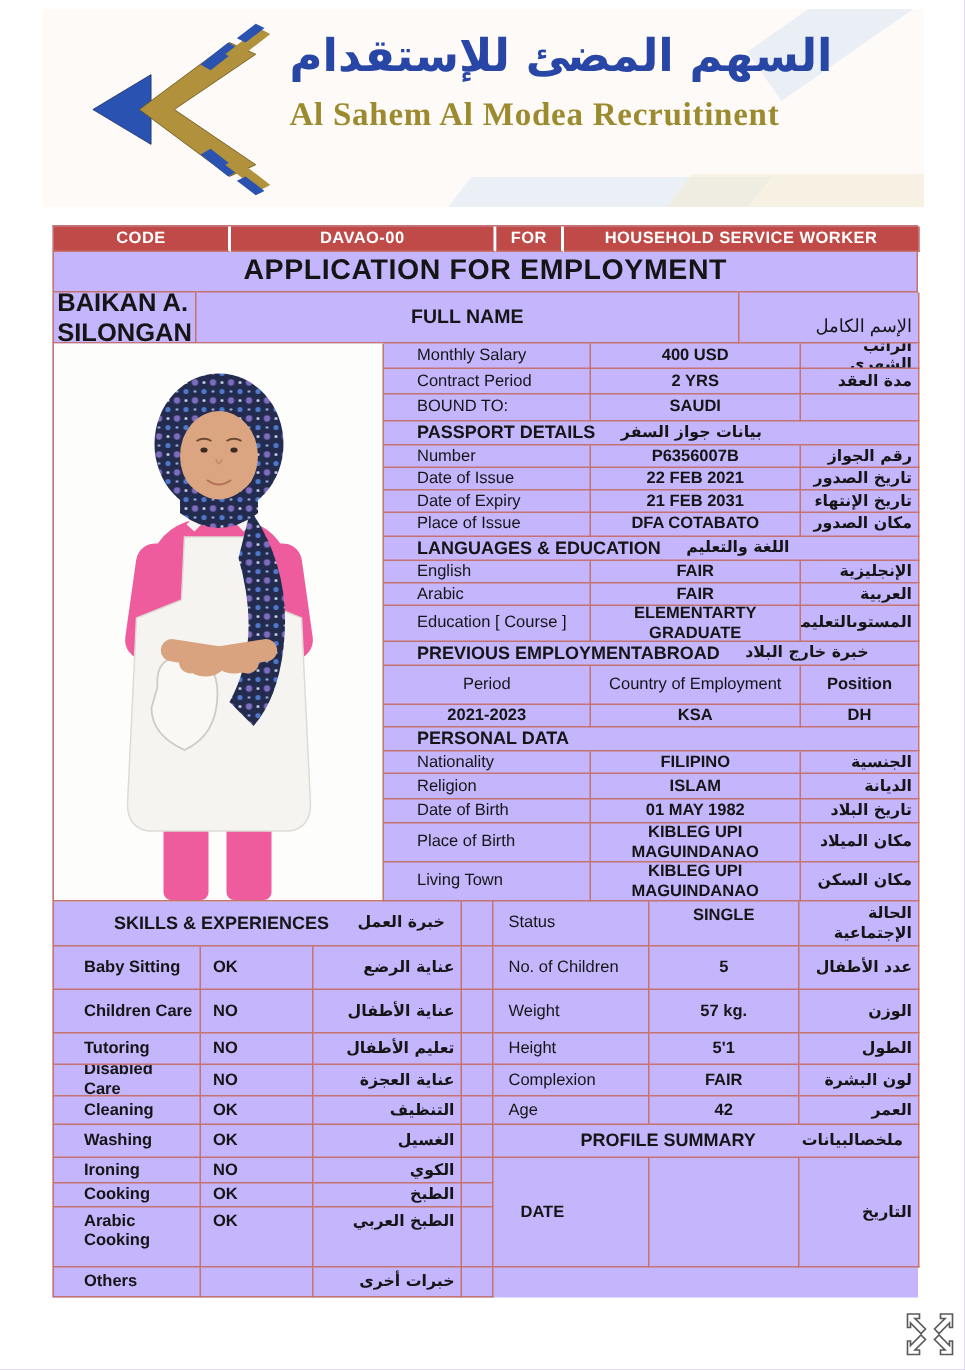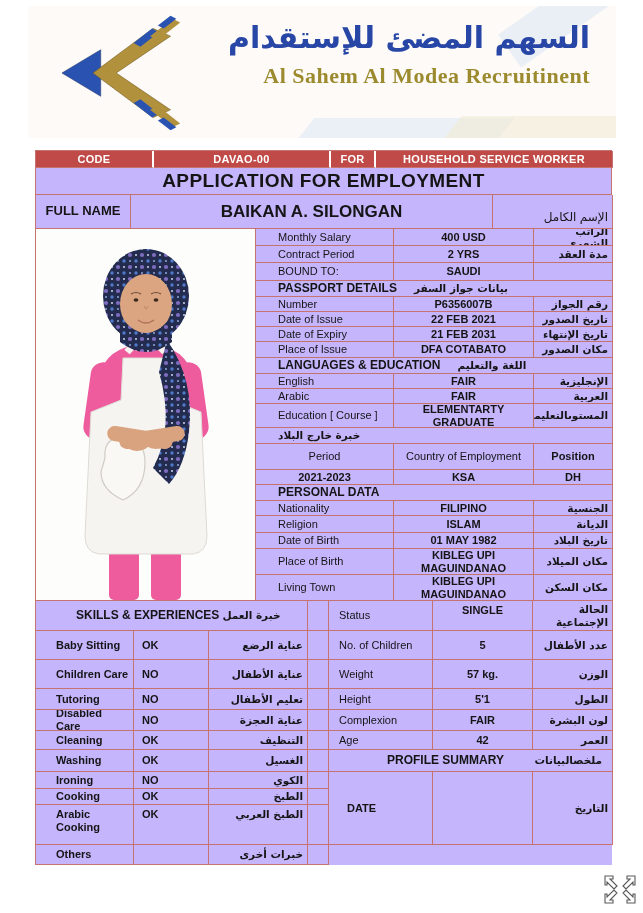--- a/index.html
+++ b/index.html
@@ -13,21 +13,21 @@
   body{background:#e9e9e9;font-family:"Liberation Sans","DejaVu Sans",sans-serif;color:var(--ink)}
   .page{position:relative;width:643px;height:913px;background:#ffffff;margin:0 auto;overflow:hidden}
 
   
   .letterhead{position:absolute;left:28px;top:6px;width:588px;height:132px;background:#fdfaf8;overflow:hidden}
   .stripe{position:absolute;opacity:.55}
   .stripe.tr{right:-30px;top:-18px;width:150px;height:40px;background:#d9e5f3;transform:rotate(-35deg)}
   .stripe.b1{right:115px;bottom:-14px;width:200px;height:34px;background:#dce8f5;transform:skewX(-38deg)}
   .stripe.b2{right:-20px;bottom:-18px;width:190px;height:40px;background:#f3ead2;transform:skewX(-38deg)}
   .logo{position:absolute;left:32px;top:8px;width:126px;height:118px}
-  .lh-text{position:absolute;left:152px;top:12px;width:410px;text-align:right}
+  .lh-text{position:absolute;left:165px;top:12px;width:410px;text-align:left}
   .lh-ar{font-size:30px;font-weight:bold;color:var(--blue);font-family:"DejaVu Sans",sans-serif;line-height:1.3}
   .lh-en{font-size:22px;font-weight:bold;color:var(--gold);font-family:"Liberation Serif","DejaVu Serif",serif;letter-spacing:.5px;margin-top:6px}
 
   
   .form{position:absolute;left:35px;top:150px;width:577px;border-top:1px solid var(--bd);border-left:1px solid var(--bd);background:#c4b5fd}
   .cell{border-right:1px solid var(--bd);border-bottom:1px solid var(--bd);display:flex;align-items:center;font-size:11px;line-height:1.15;padding:1px 4px;overflow:hidden}
 
   .row-red{display:grid;grid-template-columns:118px 177px 45px 237px}
   .row-red .cell{background:var(--red);color:#fff;font-weight:bold;justify-content:center;height:17px;letter-spacing:.3px}
   .row-red .cell.gap{border-right:2px solid #fff}
@@ -48,21 +48,21 @@
   .fvalue{justify-content:center;font-weight:bold;text-align:center}
   .farab{justify-content:flex-end;font-weight:bold;text-align:right;font-family:"DejaVu Sans",sans-serif;font-size:10.5px}
   .sec{grid-column:1/-1;font-weight:bold;padding-left:22px;gap:17px}
   .sec .en{font-size:12px}
   .sec .ar{font-family:"DejaVu Sans",sans-serif;font-size:10.5px}
   .pehead{justify-content:center;text-align:right}
   .pedata{justify-content:center;font-weight:bold}
 
   .split-bottom{display:grid;grid-template-columns:272px 21px 284px}
   .skills{display:grid;grid-template-columns:98px 75px 99px;grid-template-rows:30px 29px 29px 21px 21px 19px 22px 17px 16px 40px 20px}
-  .skills .shead{grid-column:1/-1;font-weight:bold;padding-left:40px;gap:3px}
+  .skills .shead{grid-column:1/-1;font-weight:bold;padding-left:40px;gap:19px}
   .skills .shead .en{font-size:12px}
   .skills .shead .ar{font-family:"DejaVu Sans",sans-serif;font-size:10.5px}
   .sklabel{font-weight:bold;padding-left:20px;align-items:center}
   .skval{font-weight:bold;padding-left:8px}
   .spacer{display:grid;grid-template-rows:30px 29px 29px 21px 21px 19px 22px 17px 16px 40px 20px}
   .spacer div{border-right:1px solid var(--bd);border-bottom:1px solid var(--bd)}
   .rightcol{display:grid;grid-template-columns:104px 100px 80px;grid-template-rows:30px 29px 29px 21px 21px 19px 22px 73px 20px}
   .rightcol .flabel{padding-left:10px}
   .pshead{grid-column:1/-1;font-weight:bold;display:flex;justify-content:space-between;padding:0 10px 0 58px}
   .pshead .en{font-size:12px}
@@ -106,22 +106,22 @@
       <div class="cell gap">DAVAO-00</div>
       <div class="cell gap">FOR</div>
       <div class="cell">HOUSEHOLD SERVICE WORKER</div>
     </div>
 
     <div class="row-title">
       <div class="cell">APPLICATION FOR EMPLOYMENT</div>
     </div>
 
     <div class="row-name">
+      <div class="cell fn-value">BAIKAN A. SILONGAN</div>
       <div class="cell fn-label">FULL NAME</div>
-      <div class="cell fn-value">BAIKAN A. SILONGAN</div>
       <div class="cell fn-ar">الإسم الكامل</div>
     </div>
 
     <div class="split-top">
       <div class="photo-cell">
         <svg width="206" height="360" viewBox="0 0 206 360">
           <defs>
             <pattern id="hd" width="12" height="12" patternUnits="userSpaceOnUse">
               <rect width="12" height="12" fill="#232c4e"></rect>
               <circle cx="3" cy="3" r="2.1" fill="#7e6cc0"></circle>
@@ -206,20 +206,21 @@
 
         <div class="cell flabel">Arabic</div>
         <div class="cell fvalue">FAIR</div>
         <div class="cell farab">العربية</div>
 
         <div class="cell flabel">Education [ Course ]</div>
         <div class="cell fvalue">ELEMENTARTY GRADUATE</div>
         <div class="cell farab">المستوىالتعليمي</div>
 
         <div class="cell sec">
+          <span class="en">PREVIOUS EMPLOYMENTABROAD</span>
           <span class="ar">خبرة خارج البلاد</span>
         </div>
 
         <div class="cell pehead">Period</div>
         <div class="cell pehead">Country of Employment</div>
         <div class="cell pehead" style="font-weight:bold">Position</div>
 
         <div class="cell pedata">2021-2023</div>
         <div class="cell pedata">KSA</div>
         <div class="cell pedata">DH</div>

